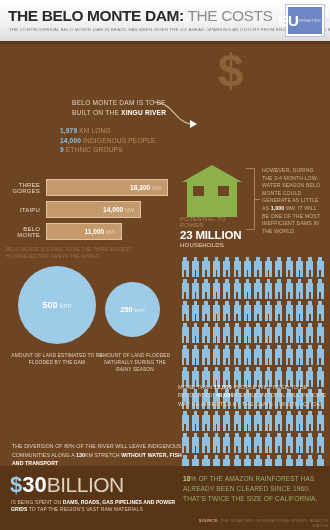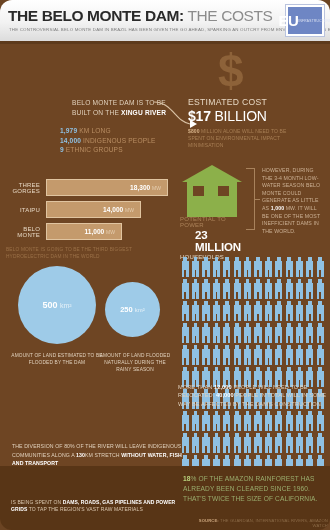--- a/index.html
+++ b/index.html
@@ -8,21 +8,20 @@
     font-family: "Liberation Sans", sans-serif;
     background: #6b4423;
     overflow: hidden;
     position: relative;
   }
   #page {
     width: 330px; height: 530px;
     position: relative;
     background: #6e4523;
     overflow: hidden;
-    border-radius: 12px;
   }
 
   
   .header {
     position: absolute; left: 0; top: 0; width: 330px; height: 44px;
     background: linear-gradient(180deg,#ffffff 0%,#f2f2f2 55%,#dcdcdc 100%);
     border-bottom: 3px solid #5d3a1c;
   }
   .hdr-title {
     position: absolute; left: 8px; top: 7px;
@@ -119,21 +118,21 @@
   .win {
     position: absolute; width: 13px; height: 12px; background: #6e4523;
     border: 1.6px solid #8cb04a;
   }
   .door {
     position: absolute; left: 19px; top: 36px; width: 13px; height: 16px;
     background: #6e4523; border-radius: 6px 6px 0 0;
   }
   .house-cap { position: absolute; left: 180px; top: 216px; width: 70px; }
   .house-cap .t1 { font-size: 6px; color: #ab8259; letter-spacing: 0.25px; }
-  .house-cap .t2 { font-size: 11.5px; font-weight: bold; color: #ffffff; letter-spacing: -0.2px; margin-top: 1px; margin-left: 15px; }
+  .house-cap .t2 { font-size: 11.5px; font-weight: bold; color: #ffffff; letter-spacing: -0.2px; margin-top: 1px; }
   .house-cap .t3 { font-size: 6px; color: #e6d7c3; letter-spacing: 0.2px; margin-top: 1px; }
 
   .bracket { position: absolute; left: 246px; top: 168px; width: 14px; height: 62px; }
   .bracket::before {
     content: ""; position: absolute; left: 8px; top: 0; width: 1px; height: 62px; background: #a8825c;
   }
   .bracket .tick { position: absolute; width: 8px; height: 1px; background: #a8825c; left: 0; }
 
   
   .right-note {
@@ -248,25 +247,20 @@
     <div class="fact"><b>1,979</b> <span>KM LONG</span></div>
     <div class="fact"><b>14,000</b> <span>INDIGENOUS PEOPLE</span></div>
     <div class="fact"><b>9</b> <span>ETHNIC GROUPS</span></div>
   </div>
 
   <svg class="arrow-curve" viewBox="0 0 48 34">
     <path d="M4,2 C22,2 26,22 40,24" stroke="#d8c0a4" stroke-width="1.2" fill="none"></path>
     <polygon points="40,20 47,24 40,28" fill="#ffffff"></polygon>
   </svg>
 
-  <div class="cost-block">
-    <div class="cost-label">ESTIMATED COST</div>
-    <div class="cost-value"><b>$</b><b>17</b><span> BILLION</span></div>
-    <div class="cost-note"><b>$800</b><span> MILLION ALONE WILL NEED TO BE SPENT ON ENVIRONMENTAL IMPACT MINIMISATION</span></div>
-  </div>
 
   <div class="chart">
     <div class="bar-row">
       <div class="bar-name">THREE GORGES</div>
       <div class="bar" style="width:122px">
         <div class="bar-val">18,300 <span>MW</span></div>
       </div>
     </div>
     <div class="bar-row">
       <div class="bar-name">ITAIPU</div>
@@ -1088,18 +1082,19 @@
         <div class="p-body"></div>
         <div class="p-legs"></div>
       </div>
     </div>
 
   <div class="ppl-note"><span>MORE THAN </span><b>12,000</b><span> PEOPLE WILL NEED TO BE RELOCATED. </span><b>40,000</b><span> PEOPLE IN TOTAL WILL IN SOME WAY BE AFFECTED BY THE DAM'S CONSTRUCTION.</span></div>
 
   <div class="div-note"><span>THE DIVERSION OF 80% OF THE RIVER WILL LEAVE INDIGENOUS COMMUNITIES ALONG A </span><b>130</b><span>KM STRETCH </span><b>WITHOUT WATER, FISH AND TRANSPORT</b></div>
 
   <div class="bottom">
+    <div class="big30"><span class="s">$</span><span class="n">30</span><span class="b">BILLION</span></div>
     <div class="b30-note"><span>IS BEING SPENT ON </span><b>DAMS, ROADS, GAS PIPELINES AND POWER GRIDS</b><span> TO TAP THE REGION'S VAST RAW MATERIALS</span></div>
     <div class="amazon"><b>18</b><span>% OF THE AMAZON RAINFOREST HAS ALREADY BEEN CLEARED SINCE 1960. THAT'S TWICE THE SIZE OF CALIFORNIA.</span></div>
     <div class="source"><b>SOURCE:</b><span> THE GUARDIAN, INTERNATIONAL RIVERS, AMAZON WATCH</span></div>
   </div>
 
 </div>
 
 </body></html>

